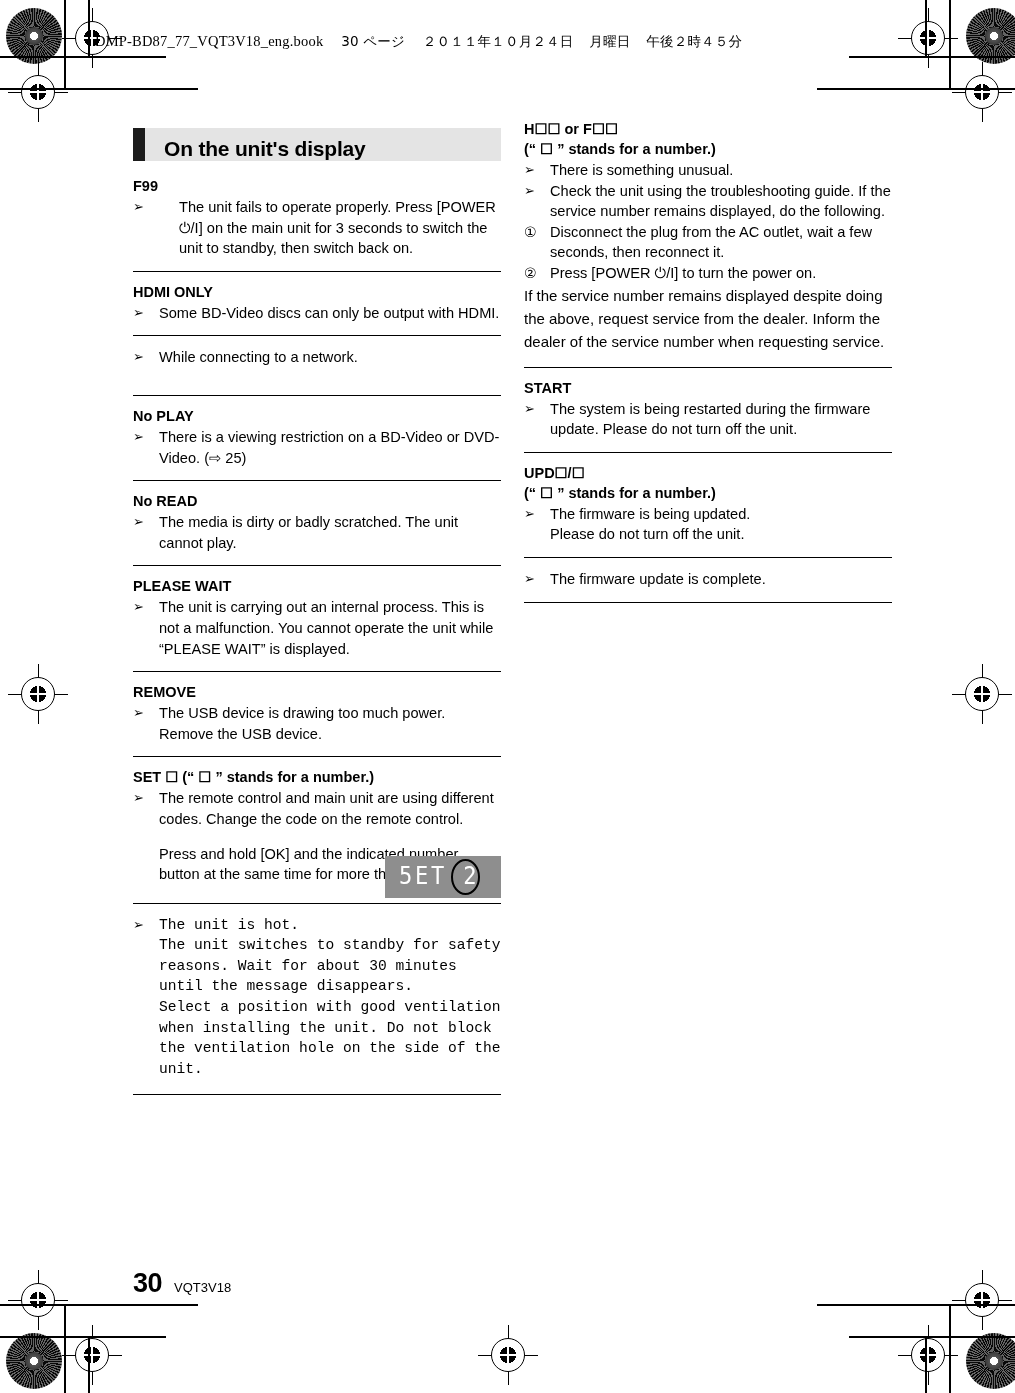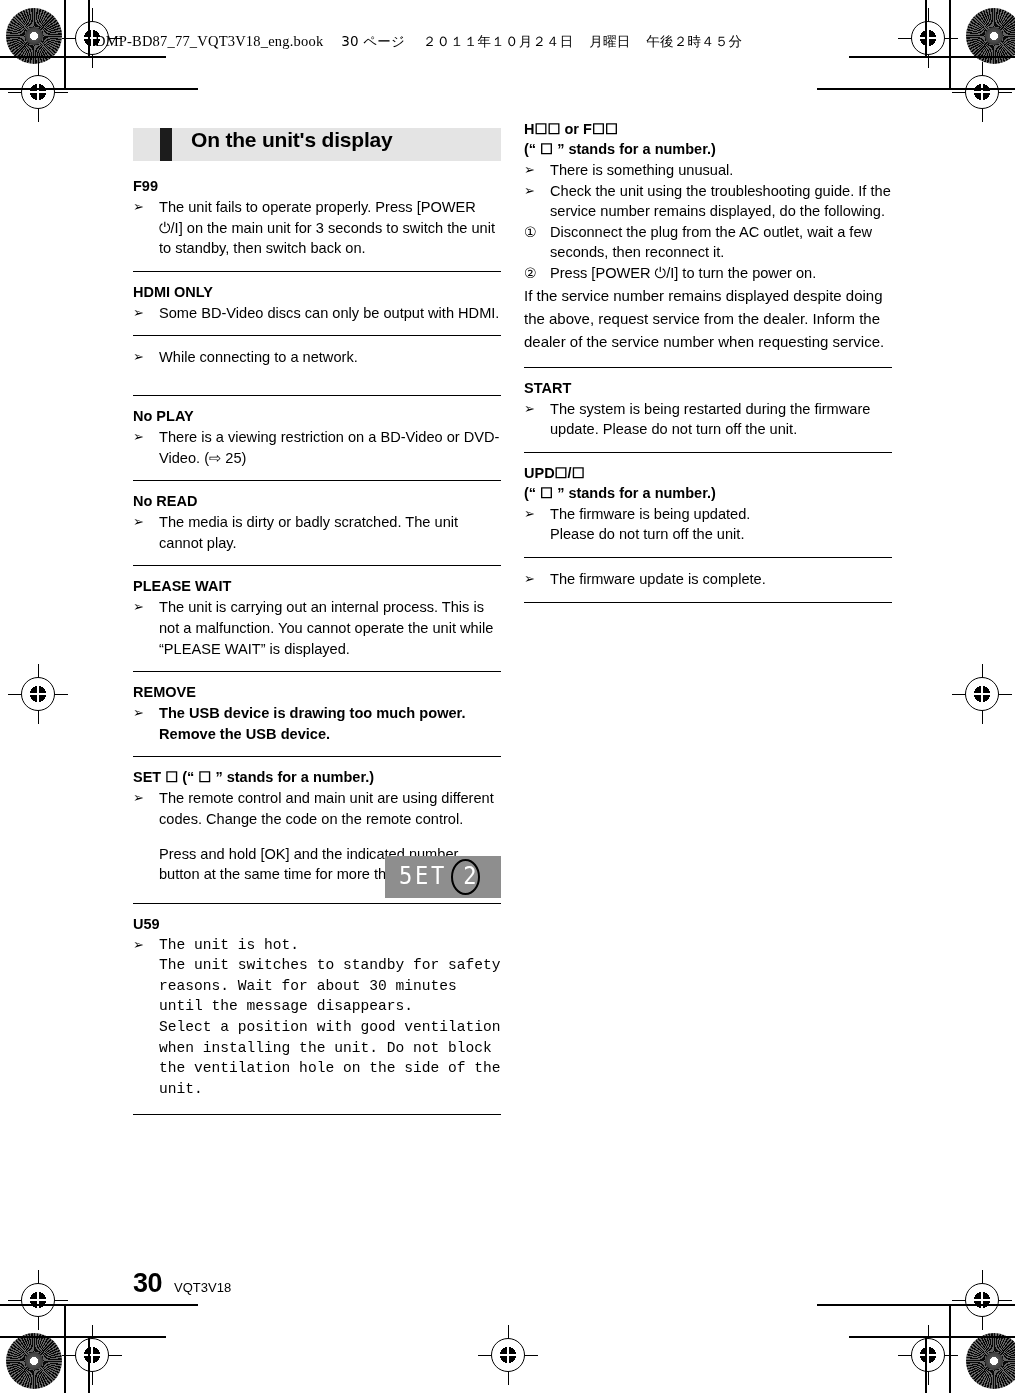--- a/index.html
+++ b/index.html
@@ -106,23 +106,22 @@
   }
   .col-left  { left: 133px; }
   .col-right { left: 524px; top: 120px; }
 
   
   .banner {
     position: relative;
     height: 33px;
     background: #e4e4e4;
     display: flex;
-    align-items: flex-start;
+    align-items: flex-end;
     margin-bottom: 16px;
-    padding-left: 27px;
   }
   .banner .tab {
     width: 12px;
     height: 33px;
     background: #1c1c1c;
     flex: 0 0 auto;
   }
   .banner .banner-title {
     font-size: 21px;
     font-weight: bold;
@@ -356,21 +355,21 @@
 
   <div class="banner">
     <div class="tab"></div>
     <div class="banner-title">On the unit's display</div>
   </div>
 
   <div class="entry">
     <div class="entry-head">F99</div>
     <div class="bullet-row">
       <span class="mark">➢</span>
-      <span class="txt" style="white-space:pre-line;">The unit fails to operate properly. Press [POWER ⏻/I] on the main unit for 3 seconds to switch the unit to standby, then switch back on.</span>
+      <span class="txt" style="white-space:pre-line;margin-left:20px;">The unit fails to operate properly. Press [POWER ⏻/I] on the main unit for 3 seconds to switch the unit to standby, then switch back on.</span>
     </div>
   </div>
   <hr class="rule">
 
   <div class="entry">
     <div class="entry-head">HDMI ONLY</div>
     <div class="bullet-row">
       <span class="mark">➢</span>
       <span class="txt" style="white-space:pre-line;">Some BD-Video discs can only be output with HDMI.</span>
     </div>
@@ -409,21 +408,21 @@
       <span class="mark">➢</span>
       <span class="txt" style="white-space:pre-line;">The unit is carrying out an internal process. This is not a malfunction. You cannot operate the unit while “PLEASE WAIT” is displayed.</span>
     </div>
   </div>
   <hr class="rule">
 
   <div class="entry">
     <div class="entry-head">REMOVE</div>
     <div class="bullet-row">
       <span class="mark">➢</span>
-      <span class="txt" style="white-space:pre-line;font-weight:bold;">The USB device is drawing too much power. Remove the USB device.</span>
+      <span class="txt" style="white-space:pre-line;">The USB device is drawing too much power. Remove the USB device.</span>
     </div>
   </div>
   <hr class="rule">
 
   <div class="entry set-flow">
     <div class="entry-head">SET ☐ (“ ☐ ” stands for a number.)</div>
     <div class="bullet-row">
       <span class="mark">➢</span>
       <span class="txt">The remote control and main unit are using different codes. Change the code on the remote control.</span>
     </div>
@@ -434,21 +433,20 @@
       </div>
       <div class="bullet-row sub-para">
         <span class="mark"></span>
         <span class="txt set-narrow">Press and hold [OK] and the indicated number button at the same time for more than 5 seconds.</span>
       </div>
     </div>
   </div>
   <hr class="rule" style="margin-top:18px;">
 
   <div class="entry">
-    <div class="entry-head">U59</div>
     <div class="bullet-row">
       <span class="mark">➢</span>
       <span class="txt" style="white-space:pre-line;font-family:Liberation Mono, monospace;">The unit is hot.
 The unit switches to standby for safety reasons. Wait for about 30 minutes until the message disappears.
 Select a position with good ventilation when installing the unit. Do not block the ventilation hole on the side of the unit.</span>
     </div>
   </div>
   <hr class="rule" style="margin-top:15px;">
 </div>
 

